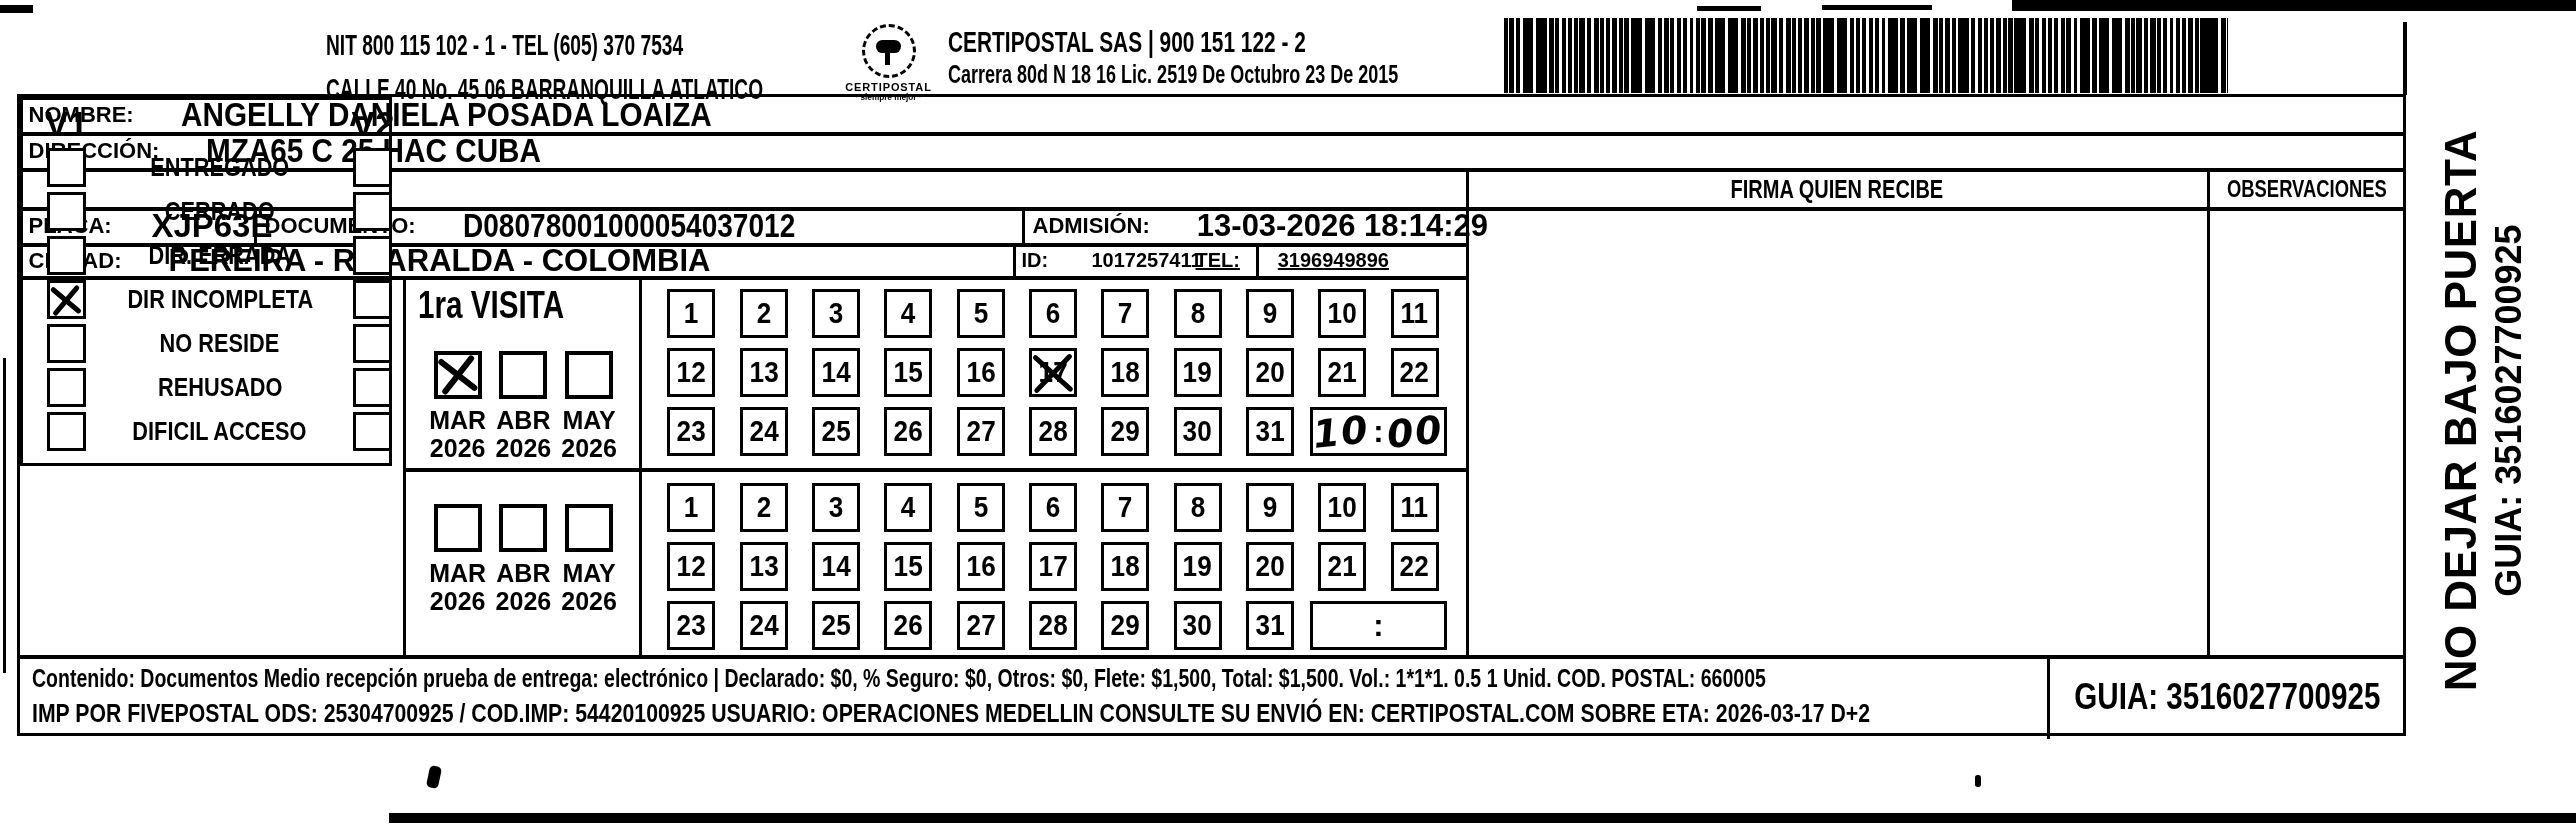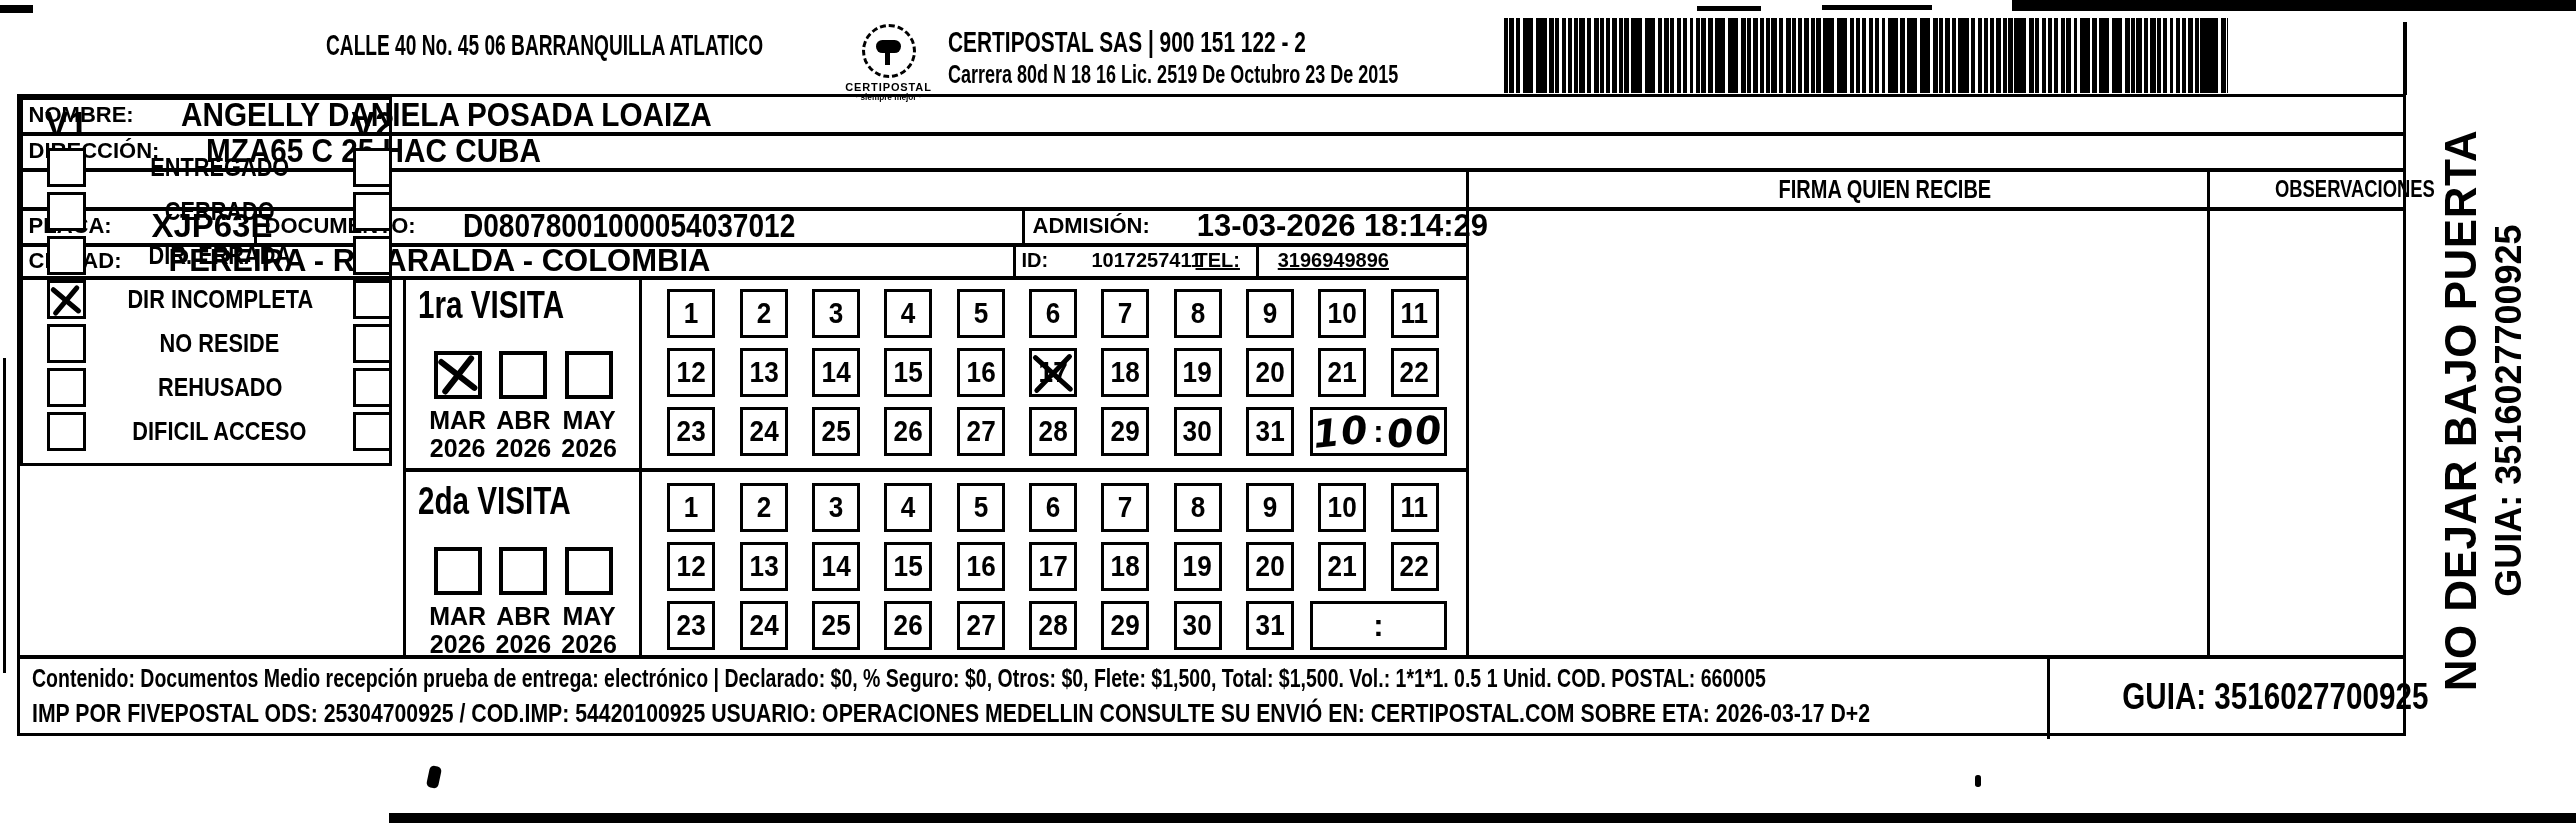--- a/index.html
+++ b/index.html
@@ -37,21 +37,21 @@
   
   #formbox{left:16.5px;top:94px;width:2389px;height:642px;border:3.7px solid #000;box-sizing:border-box;}
   .hl,.vl{position:absolute;background:#000;}
   .hl{height:3.7px;}
   .vl{width:3.7px;}
 
   .rowtxt{position:absolute;display:flex;align-items:center;white-space:nowrap;gap:36px;}
   .lab{font-size:22px;font-weight:bold;}
   .val{font-size:33px;font-weight:bold;margin-left:11px;}
   .val-sm{font-size:20px;font-weight:bold;margin-left:7.3px;}
-  .hdrcell{position:absolute;display:flex;align-items:center;justify-content:center;font-weight:bold;padding-left:48px;}
+  .hdrcell{position:absolute;display:flex;align-items:center;justify-content:center;font-weight:bold;}
 
   
   #v1v2{left:6.4px;top:185px;width:372px;height:369px;border:3.7px solid #000;box-sizing:border-box;
         display:grid;grid-template-columns:88px 1fr 88px;grid-auto-rows:44px;align-items:center;justify-items:center;padding-top:1.8px;}
   .vhead{font-size:35px;font-weight:bold;}
   .opt-label{font-size:25.6px;font-weight:bold;}
   .cb{width:33px;height:33px;border:3.7px solid #000;position:relative;background:#fff;}
   .cb.checked::before,.cb.checked::after{content:"";position:absolute;left:-8%;top:44%;width:116%;height:4.6px;background:#000;border-radius:2.7px;}
   .cb.checked::before{transform:rotate(40deg);}
   .cb.checked::after{transform:rotate(-50deg);}
@@ -90,20 +90,21 @@
   .side-l1{font-size:44px;font-weight:bold;letter-spacing:0.5px;white-space:nowrap;}
   .side-l2{font-size:36px;font-weight:bold;margin-top:1.8px;white-space:nowrap;}
 </style>
 </head>
 <body>
 
 <div id="page">
 
 
   <div class="abs nitblock">
+    <div><span class="cond66">NIT 800 115 102 - 1 - TEL (605) 370 7534</span></div>
     <div><span class="cond66">CALLE 40 No. 45 06 BARRANQUILLA ATLATICO</span></div>
   </div>
 
   <div class="abs logo">
     <div class="logo-circle">
       <div class="logo-glyph"></div>
     </div>
     <div class="logo-cap">CERTIPOSTAL</div>
     <div class="logo-tag">· siempre mejor ·</div>
   </div>
@@ -236,21 +237,20 @@
           <div class="month-item">
             <div class="mb"></div>
             <div class="month-lab">
               <div>MAY</div>
               <div>2026</div>
             </div>
           </div>
         </div>
     </div>
     <div class="visit-cell" style="top:377px;height:181px;">
-      <div class="visit-title"><span class="cond78">2da VISITA</span></div>
       <div class="months" id="months-1">
           <div class="month-item">
             <div class="mb"></div>
             <div class="month-lab">
               <div>MAR</div>
               <div>2026</div>
             </div>
           </div>
           <div class="month-item">
             <div class="mb"></div>

